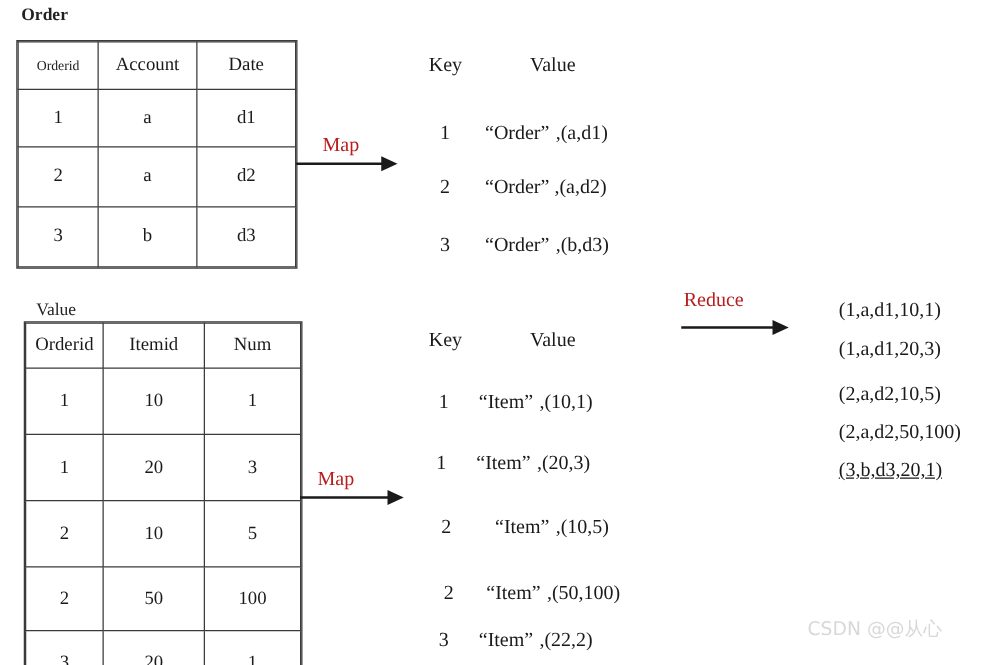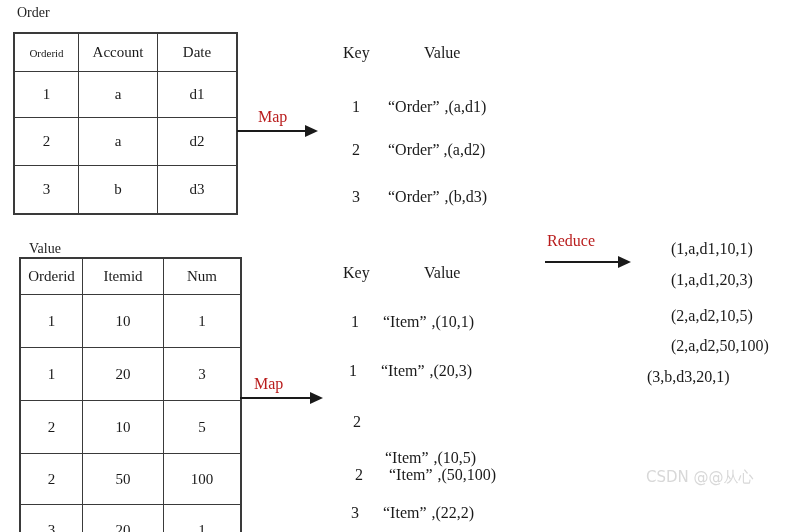--- a/index.html
+++ b/index.html
@@ -116,21 +116,21 @@
     font-family: "DejaVu Sans", "Liberation Sans", sans-serif;
     white-space: nowrap;
     user-select: none;
   }
 </style>
 </head>
 <body>
 
 <div id="canvas">
 
-  <div class="tbl-caption abs" style="left:17px; top:5px;">Order</div>
+  <div class="tbl-caption abs" style="left:17px; top:5px;font-weight:bold;">Order</div>
 
   <table class="dtable" style="left:14px; top:33px; width:222px;">
     <colgroup>
         <col style="width:64px">
         <col style="width:79px">
         <col style="width:79px">
       </colgroup>
     <thead>
       <tr>
         <th class="small-head" style="height:37px">Orderid</th>
@@ -252,21 +252,21 @@
 
     <div class="kv-row" style="left:0; top:362px;">
       <span class="kv-key" style="left:342px; top:0;">1</span>
       <span class="kv-val" style="left:381px; top:0;">
         <span class="kv-tag">“Item”</span><span style="padding-left:5px">,(20,3)</span>
       </span>
     </div>
 
     <div class="kv-row" style="left:0; top:413px;">
       <span class="kv-key" style="left:346px; top:0;">2</span>
-      <span class="kv-val" style="left:385px; top:0;margin-top:36px;">
+      <span class="kv-val" style="left:396px; top:0;">
         <span class="kv-tag">“Item”</span><span style="padding-left:5px">,(10,5)</span>
       </span>
     </div>
 
     <div class="kv-row" style="left:0; top:466px;">
       <span class="kv-key" style="left:348px; top:0;">2</span>
       <span class="kv-val" style="left:389px; top:0;">
         <span class="kv-tag">“Item”</span><span style="padding-left:5px">,(50,100)</span>
       </span>
     </div>
@@ -283,18 +283,18 @@
     <div class="arrow-label" style="left:547px; top:232px;text-align:right;">Reduce</div>
     <div class="arrow-line arrow-thin" style="left:545px; top:261px; width:76px;"></div>
     <div class="arrow-head" style="left:618px; top:256px;"></div>
   </div>
 
   <div>
     <div class="out-row" style="left:671px; top:240px;">(1,a,d1,10,1)</div>
     <div class="out-row" style="left:671px; top:271px;">(1,a,d1,20,3)</div>
     <div class="out-row" style="left:671px; top:307px;">(2,a,d2,10,5)</div>
     <div class="out-row" style="left:671px; top:337px;">(2,a,d2,50,100)</div>
-    <div class="out-row" style="left:647px; top:368px;">(3,b,d3,20,1)</div>
-  </div>
-
-  <div class="watermark" style="left:646px; top:468px;">CSDN @@从心</div>
+    <div class="out-row" style="left:671px; top:368px;text-decoration:underline;">(3,b,d3,20,1)</div>
+  </div>
+
+  <div class="watermark" style="left:646px; top:494px;">CSDN @@从心</div>
 
 </div>
 
 </body></html>

